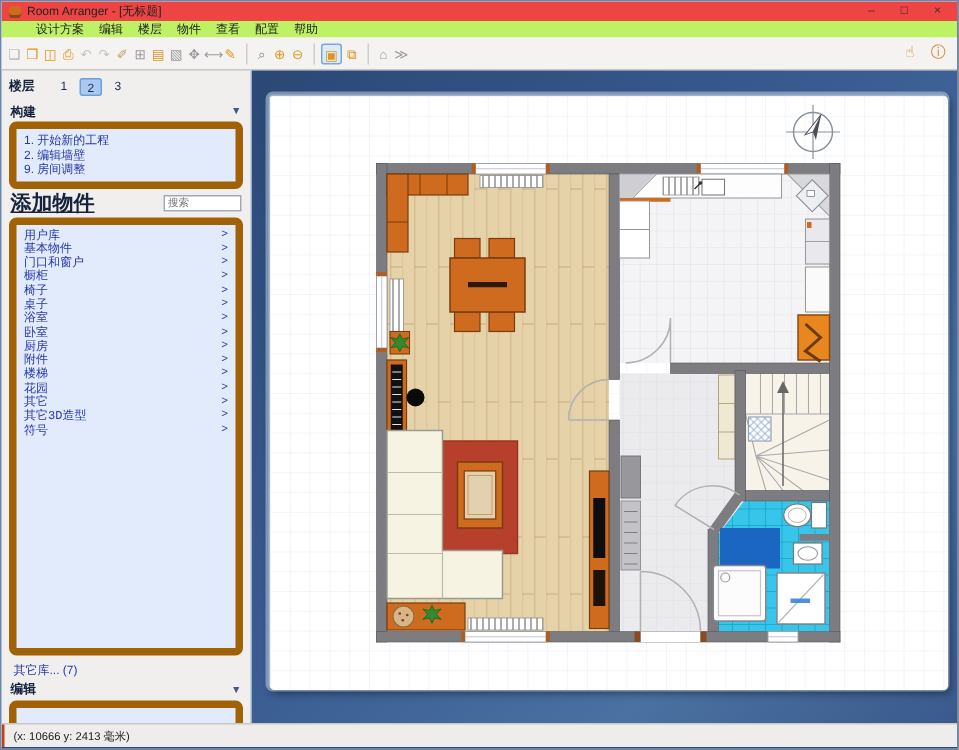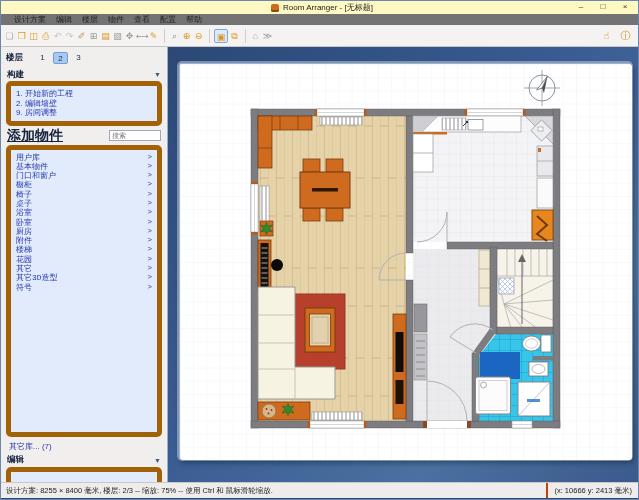--- a/index.html
+++ b/index.html
@@ -1,25 +1,25 @@
 <!DOCTYPE html>
 <html style="--accent: #cf6b1e; --accent2: #e8871e; --wall: #7d7d81; --wood: #e6d2a8; --rug: #b7402c; --mat: #1b66c0; --bath_tile: #38c5ea; --selection_blue: #a9c9ef;"><head>
 <meta charset="utf-8">
 <style>
   html,body{margin:0;padding:0;background:#444;font-family:"Liberation Sans","DejaVu Sans",sans-serif;}
   *{box-sizing:border-box;}
   .window{position:relative;width:639px;height:500px;background:#f0efed;border:1px solid #6b87ad;overflow:hidden;}
   
-  .titlebar{position:absolute;left:0;top:0;width:100%;height:13px;background:#fef9c3;display:flex;align-items:center;justify-content:center;}
+  .titlebar{position:absolute;left:0;top:0;width:100%;height:13px;background:#ef4444;display:flex;align-items:center;}
   .appicon{width:8px;height:8px;margin:0 4px 0 5px;border-radius:2px;background:var(--accent,#cf6b1e);box-shadow:inset 0 -2px 0 #8a4a12;}
   .title-text{font-size:8px;color:#222;line-height:13px;}
   .win-controls{position:absolute;right:2px;top:0;height:13px;display:flex;}
   .win-btn{width:22px;height:13px;font-size:8px;color:#333;text-align:center;line-height:12px;cursor:default;}
   
-  .menubar{position:absolute;left:0;top:13px;width:100%;height:11px;background:#737373;display:flex;align-items:center;padding-left:8px;}
+  .menubar{position:absolute;left:0;top:13px;width:100%;height:11px;background:#bef264;display:flex;align-items:center;padding-left:18px;}
   .menu-item{font-size:8px;color:#222;padding:0 5px;line-height:11px;}
   
   .toolbar{position:absolute;left:0;top:24px;width:100%;height:22px;background:#f4f3f1;border-bottom:1px solid #c8c6c3;display:flex;align-items:center;padding-left:3px;}
   .tb-btn{width:11px;height:14px;margin-right:1px;text-align:center;font-size:9px;line-height:14px;border-radius:2px;}
   .tb-btn.active{background:#dcebfa;border:1px solid #7aa7dd;width:14px;}
   .tb-sep{width:5px;height:14px;border-right:1px solid #d0cecb;margin-right:4px;}
   .tb-right{position:absolute;right:6px;top:4px;display:flex;gap:7px;}
   .tb-right .tb-btn{font-size:10px;}
   
   .sidebar{position:absolute;left:0;top:46px;width:167px;height:435px;background:linear-gradient(180deg,#cåde 0,#cfdff7 0,#d9e6fa 60%,#d4e2f8 100%);border-right:1px solid #9ab0cf;padding:4px 5px;}
@@ -449,17 +449,16 @@
           <g transform="rotate(25)">
             <polygon points="0,-13 4,4 0,0" fill="#4a4f57"></polygon>
             <polygon points="0,-13 -4,4 0,0" fill="#fff" stroke="#4a4f57" stroke-width="0.6"></polygon>
           </g>
         </g>
       </svg>
     </div>
   </div>
 
   <div class="statusbar">
-    <div class="status-left">设计方案: 8255 × 8400 毫米, 楼层: 2/3 -- 缩放: 75% -- 使用 Ctrl 和 鼠标滑轮缩放.</div>
     <div class="status-right">(x: 10666 y: 2413 毫米)</div>
   </div>
   <div class="bottomframe"></div>
 </div>
 
 </body></html>

